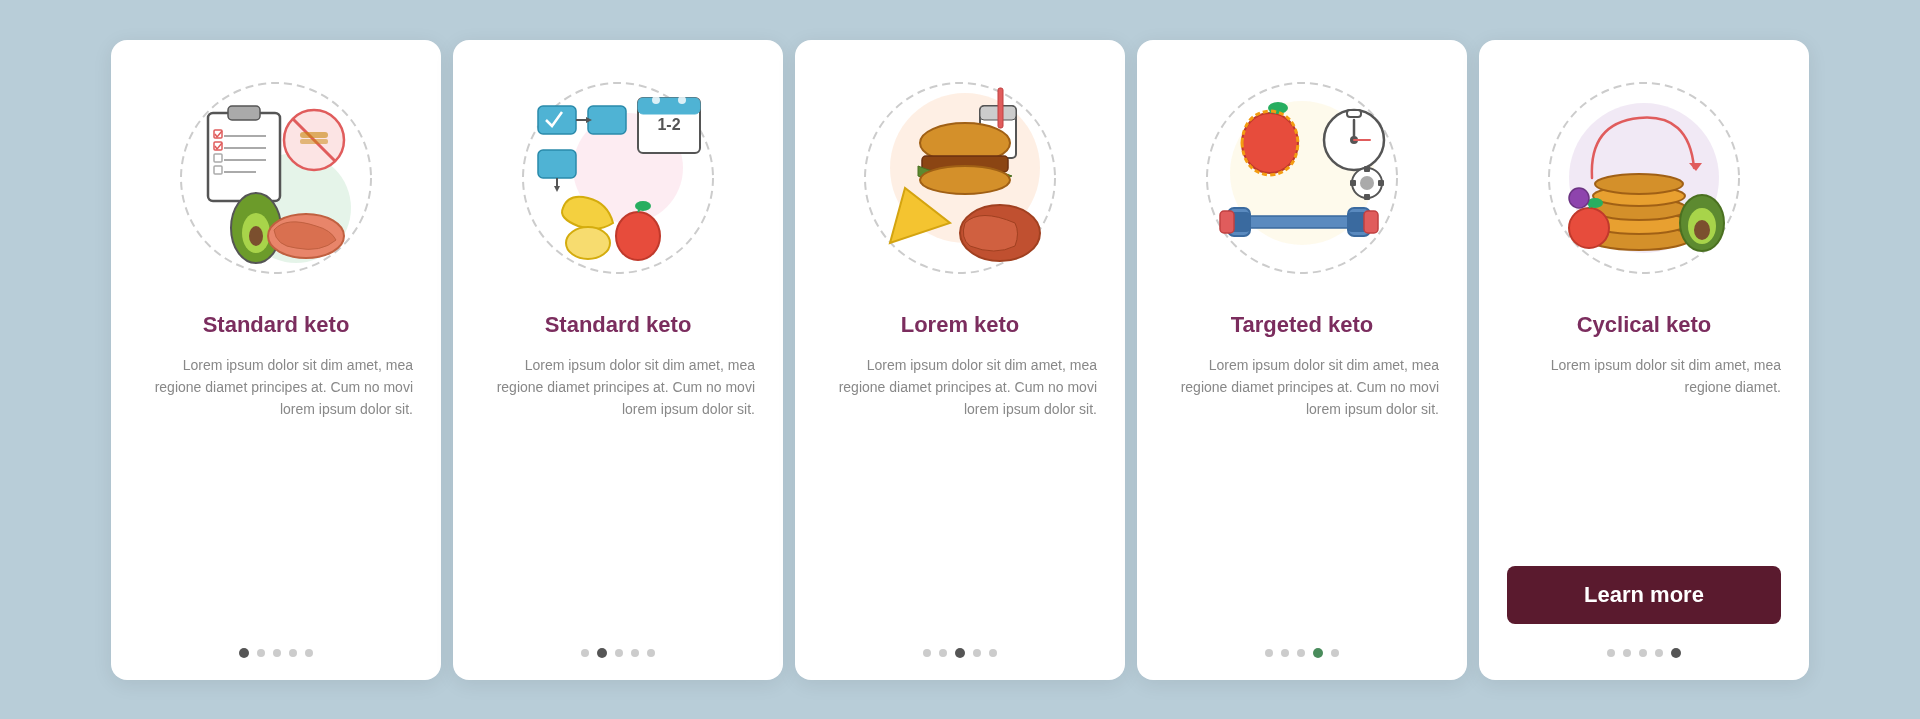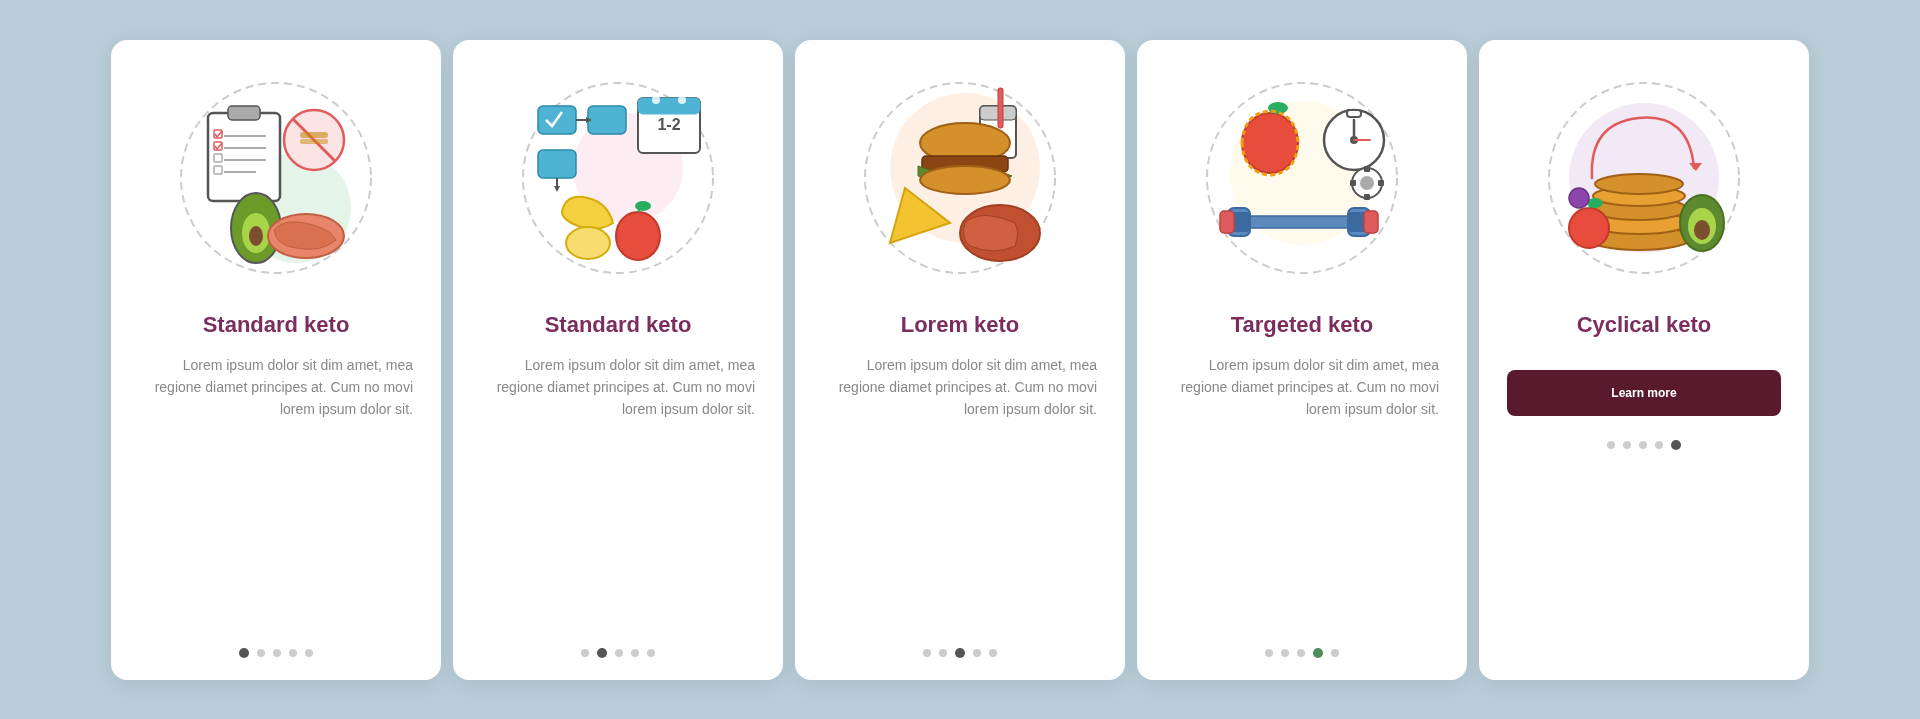--- a/index.html
+++ b/index.html
@@ -78,21 +78,21 @@
       background: #4a8c5c;
       width: 10px;
       height: 10px;
     }
     .learn-more-btn {
       background: #5a1a2e;
       color: #fff;
       border: none;
       border-radius: 8px;
       padding: 16px 40px;
-      font-size: 12px;
+      font-size: 22px;
       font-weight: 600;
       cursor: pointer;
       margin-top: 16px;
       width: 100%;
     }
 
     
     svg text {
       font-family: Arial, sans-serif;
     }
@@ -301,20 +301,21 @@
         <ellipse cx="168" cy="162" rx="8" ry="10" fill="#7b4f2e"></ellipse>
 
         <circle cx="55" cy="160" r="20" fill="#e74c3c" stroke="#c0392b" stroke-width="2"></circle>
         <path d="M55,140 Q59,133 65,136" stroke="#27ae60" stroke-width="2" fill="none"></path>
         <ellipse cx="61" cy="135" rx="8" ry="5" fill="#27ae60"></ellipse>
 
         <circle cx="45" cy="130" r="10" fill="#8e44ad" stroke="#6c3483" stroke-width="1.5"></circle>
       </svg>
     </div>
     <div class="card-title">Cyclical keto</div>
+    <div class="card-body">Lorem ipsum dolor sit dim amet, mea regione diamet.</div>
     <button class="learn-more-btn">Learn more</button>
     <div class="card-dots">
       <div class="dot"></div>
       <div class="dot"></div>
       <div class="dot"></div>
       <div class="dot"></div>
       <div class="dot active"></div>
     </div>
   </div>
 

